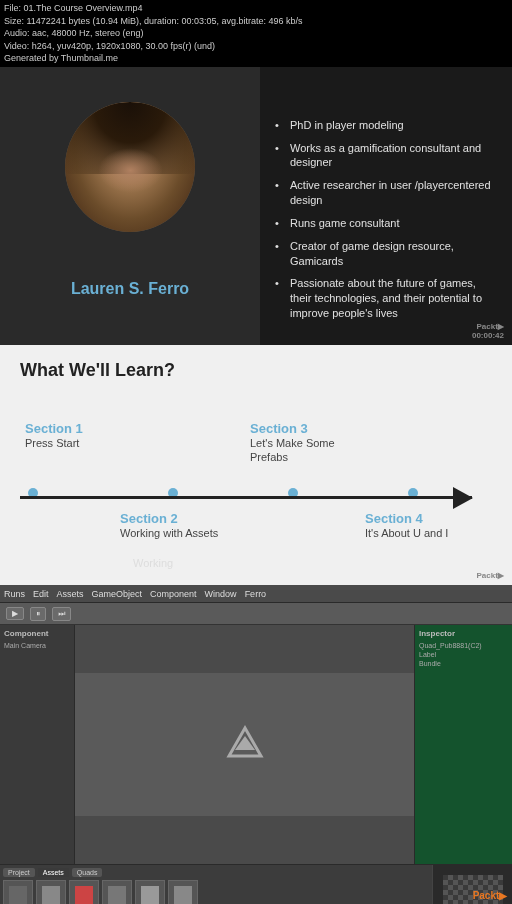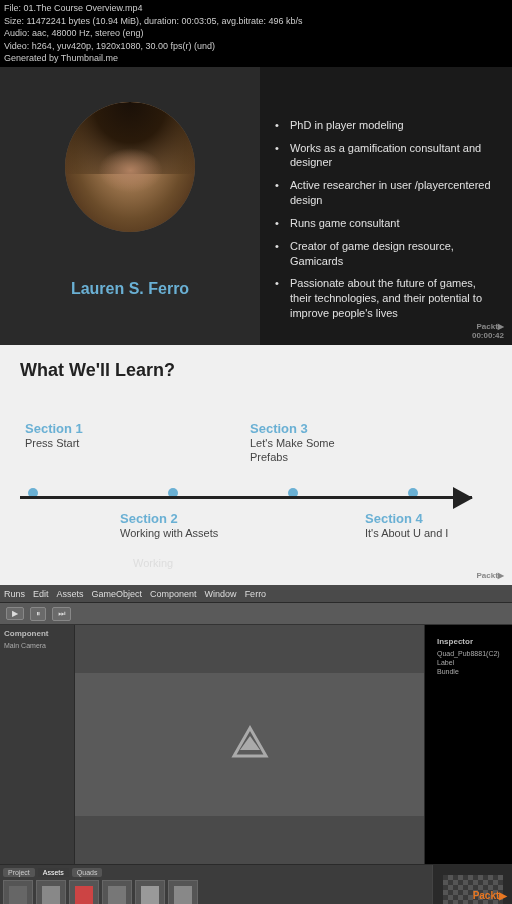--- a/index.html
+++ b/index.html
@@ -317,24 +317,24 @@
       width: 100%;
       height: 60%;
       display: flex;
       align-items: center;
       justify-content: center;
       position: relative;
     }
 
     
     #editor-right {
-      width: 88px;
-      background: #000000;
+      width: 98px;
+      background: #14532d;
       border-left: 1px solid #2a2a2a;
-      padding: 12px;
+      padding: 4px;
     }
 
     #editor-right-title {
       color: #bbb;
       font-size: 8px;
       margin-bottom: 4px;
       font-weight: bold;
     }
 
     .inspector-row {

